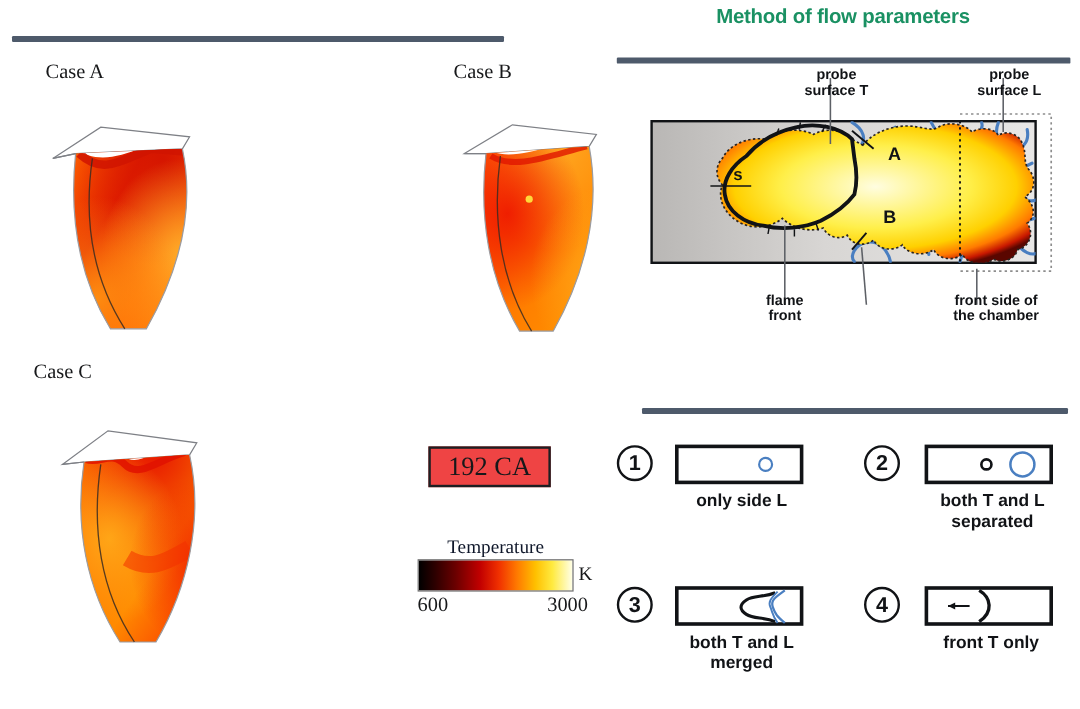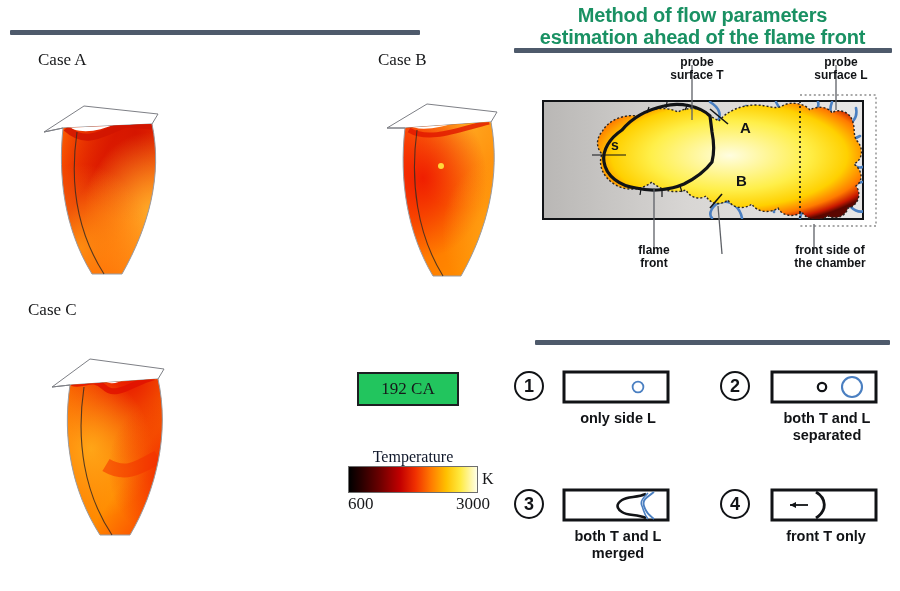--- a/index.html
+++ b/index.html
@@ -21,23 +21,23 @@
     font-family:"Liberation Serif",serif;font-size:17px;color:#17181a;
     position:absolute;white-space:nowrap;
   }
 
   
   .chamber{position:absolute;}
   .chamber svg{display:block;overflow:visible;}
 
   
   .ca-box{
-    position:absolute;border:2px solid #1d1f22;background:#22c55e;
+    position:absolute;border:2px solid #1d1f22;background:#ef4444;
     display:flex;align-items:center;justify-content:center;
-    font-family:"Liberation Serif",serif;font-size:17px;color:#17181a;
+    font-family:"Liberation Serif",serif;font-size:22px;color:#17181a;
   }
 
   
   .cbar-wrap{position:absolute;}
   .cbar-title{
     font-family:"Liberation Serif",serif;font-size:16px;color:#0f172a;
     text-align:center;width:130px;
   }
   .cbar{
     width:130px;height:27px;border:1px solid #6e6e6e;box-sizing:border-box;
@@ -223,23 +223,22 @@
     </div>
     <div class="cbar-ticks">
       <span>600</span>
       <span>3000</span>
     </div>
   </div>
 </div>
 
 <div class="panel" style="left:500px;top:0;width:400px;height:290px;">
 
-  <div class="sec-title" style="position:absolute;left:10px;top:4px;width:385px;font-size:20px;">
+  <div class="sec-title" style="position:absolute;left:10px;top:4px;width:385px;font-size:17px;">
     <span>Method of flow parameters</span><br>
-    <span>estimation ahead of the flame front</span>
   </div>
   <div class="sec-rule" style="position:absolute;left:14px;top:48px;width:378px;height:5px;"></div>
 
   <div class="diagram" style="left:14px;top:58px;width:386px;height:200px;">
     <svg width="386" height="200" viewBox="0 0 386 200">
       <defs>
         <linearGradient id="unburned" x1="0" y1="0" x2="1" y2="0">
           <stop offset="0%" stop-color="#b9b7b5"></stop>
           <stop offset="45%" stop-color="#d8d6d4"></stop>
           <stop offset="100%" stop-color="#e8e7e6"></stop>

